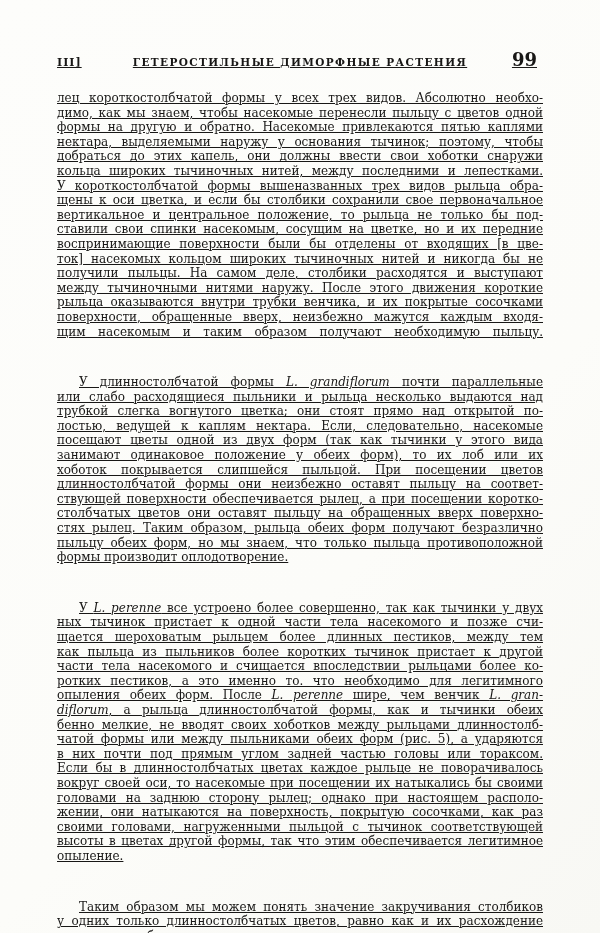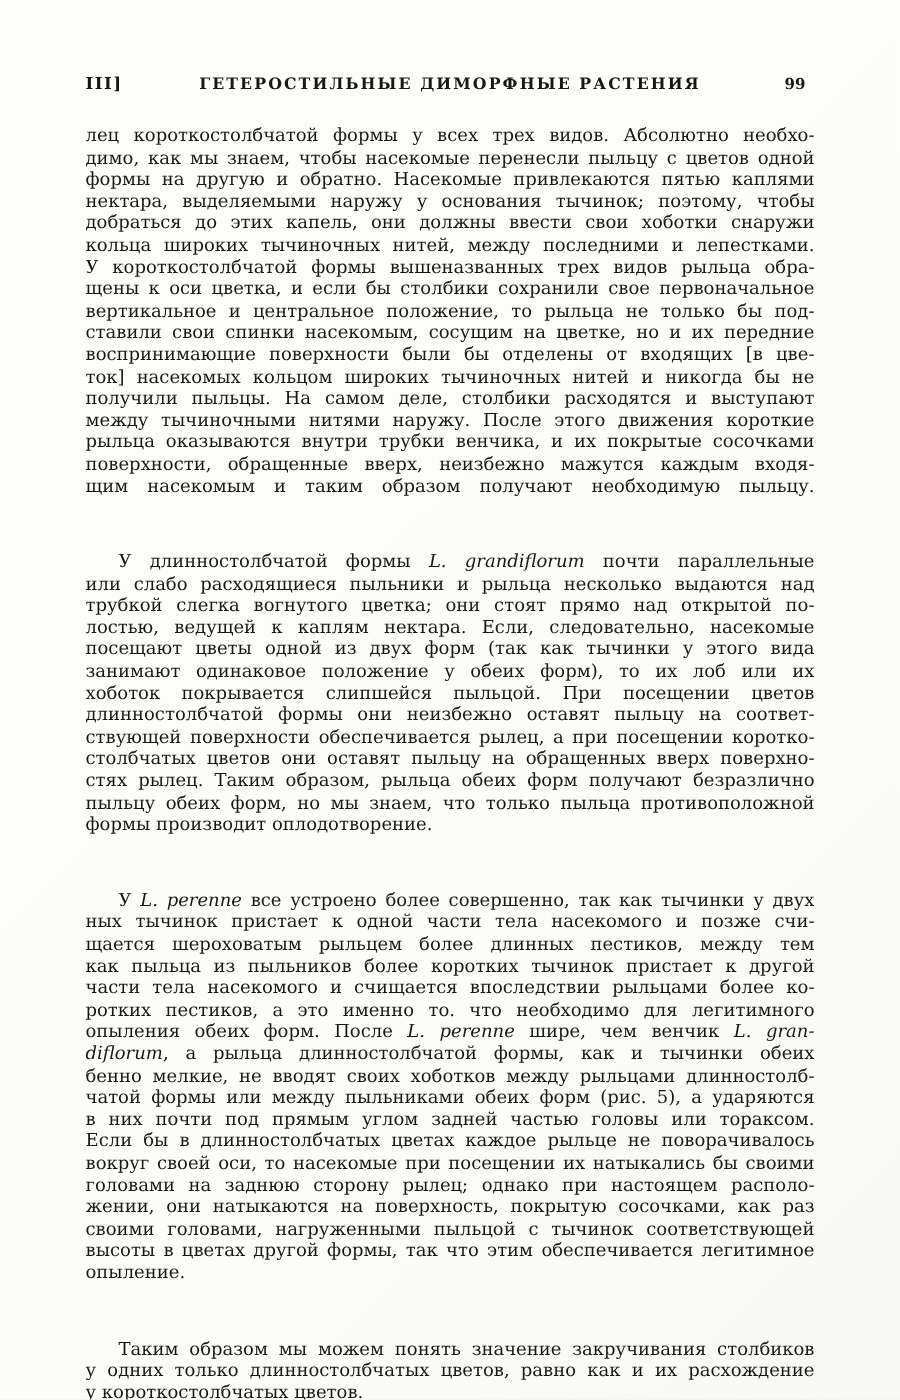--- a/index.html
+++ b/index.html
@@ -9,39 +9,40 @@
     font-family: "DejaVu Serif", serif;
   }
   .page {
     position: relative;
     width: 600px; height: 933px;
     box-sizing: border-box;
     background: linear-gradient(135deg, #fdfdfb 0%, #fcfcf9 60%, #f8f8f4 100%);
     color: #181716;
     padding: 49px 57px 16px 57px;
     overflow: hidden;
+    text-decoration: underline;
   }
   .header {
     display: grid;
     grid-template-columns: 1fr auto 1fr;
     align-items: baseline;
     margin-bottom: 21px;
   }
   .chapter-mark {
     justify-self: start;
     font-size: 11px; font-weight: bold; letter-spacing: 1px;
   }
   .running-title {
     justify-self: center;
     font-size: 10.5px; font-weight: bold; letter-spacing: 1.4px;
     white-space: nowrap;
   }
   .page-number {
     justify-self: end;
-    font-size: 10px; font-weight: bold;
+    font-size: 18px; font-weight: bold;
     padding-right: 6px;
   }
   .body-text { width: 486px; }
   .line {
     font-size: 12px;
     line-height: 14.6px;
     height: 14.6px;
     overflow: hidden;
     text-align: justify;
     text-align-last: justify;

